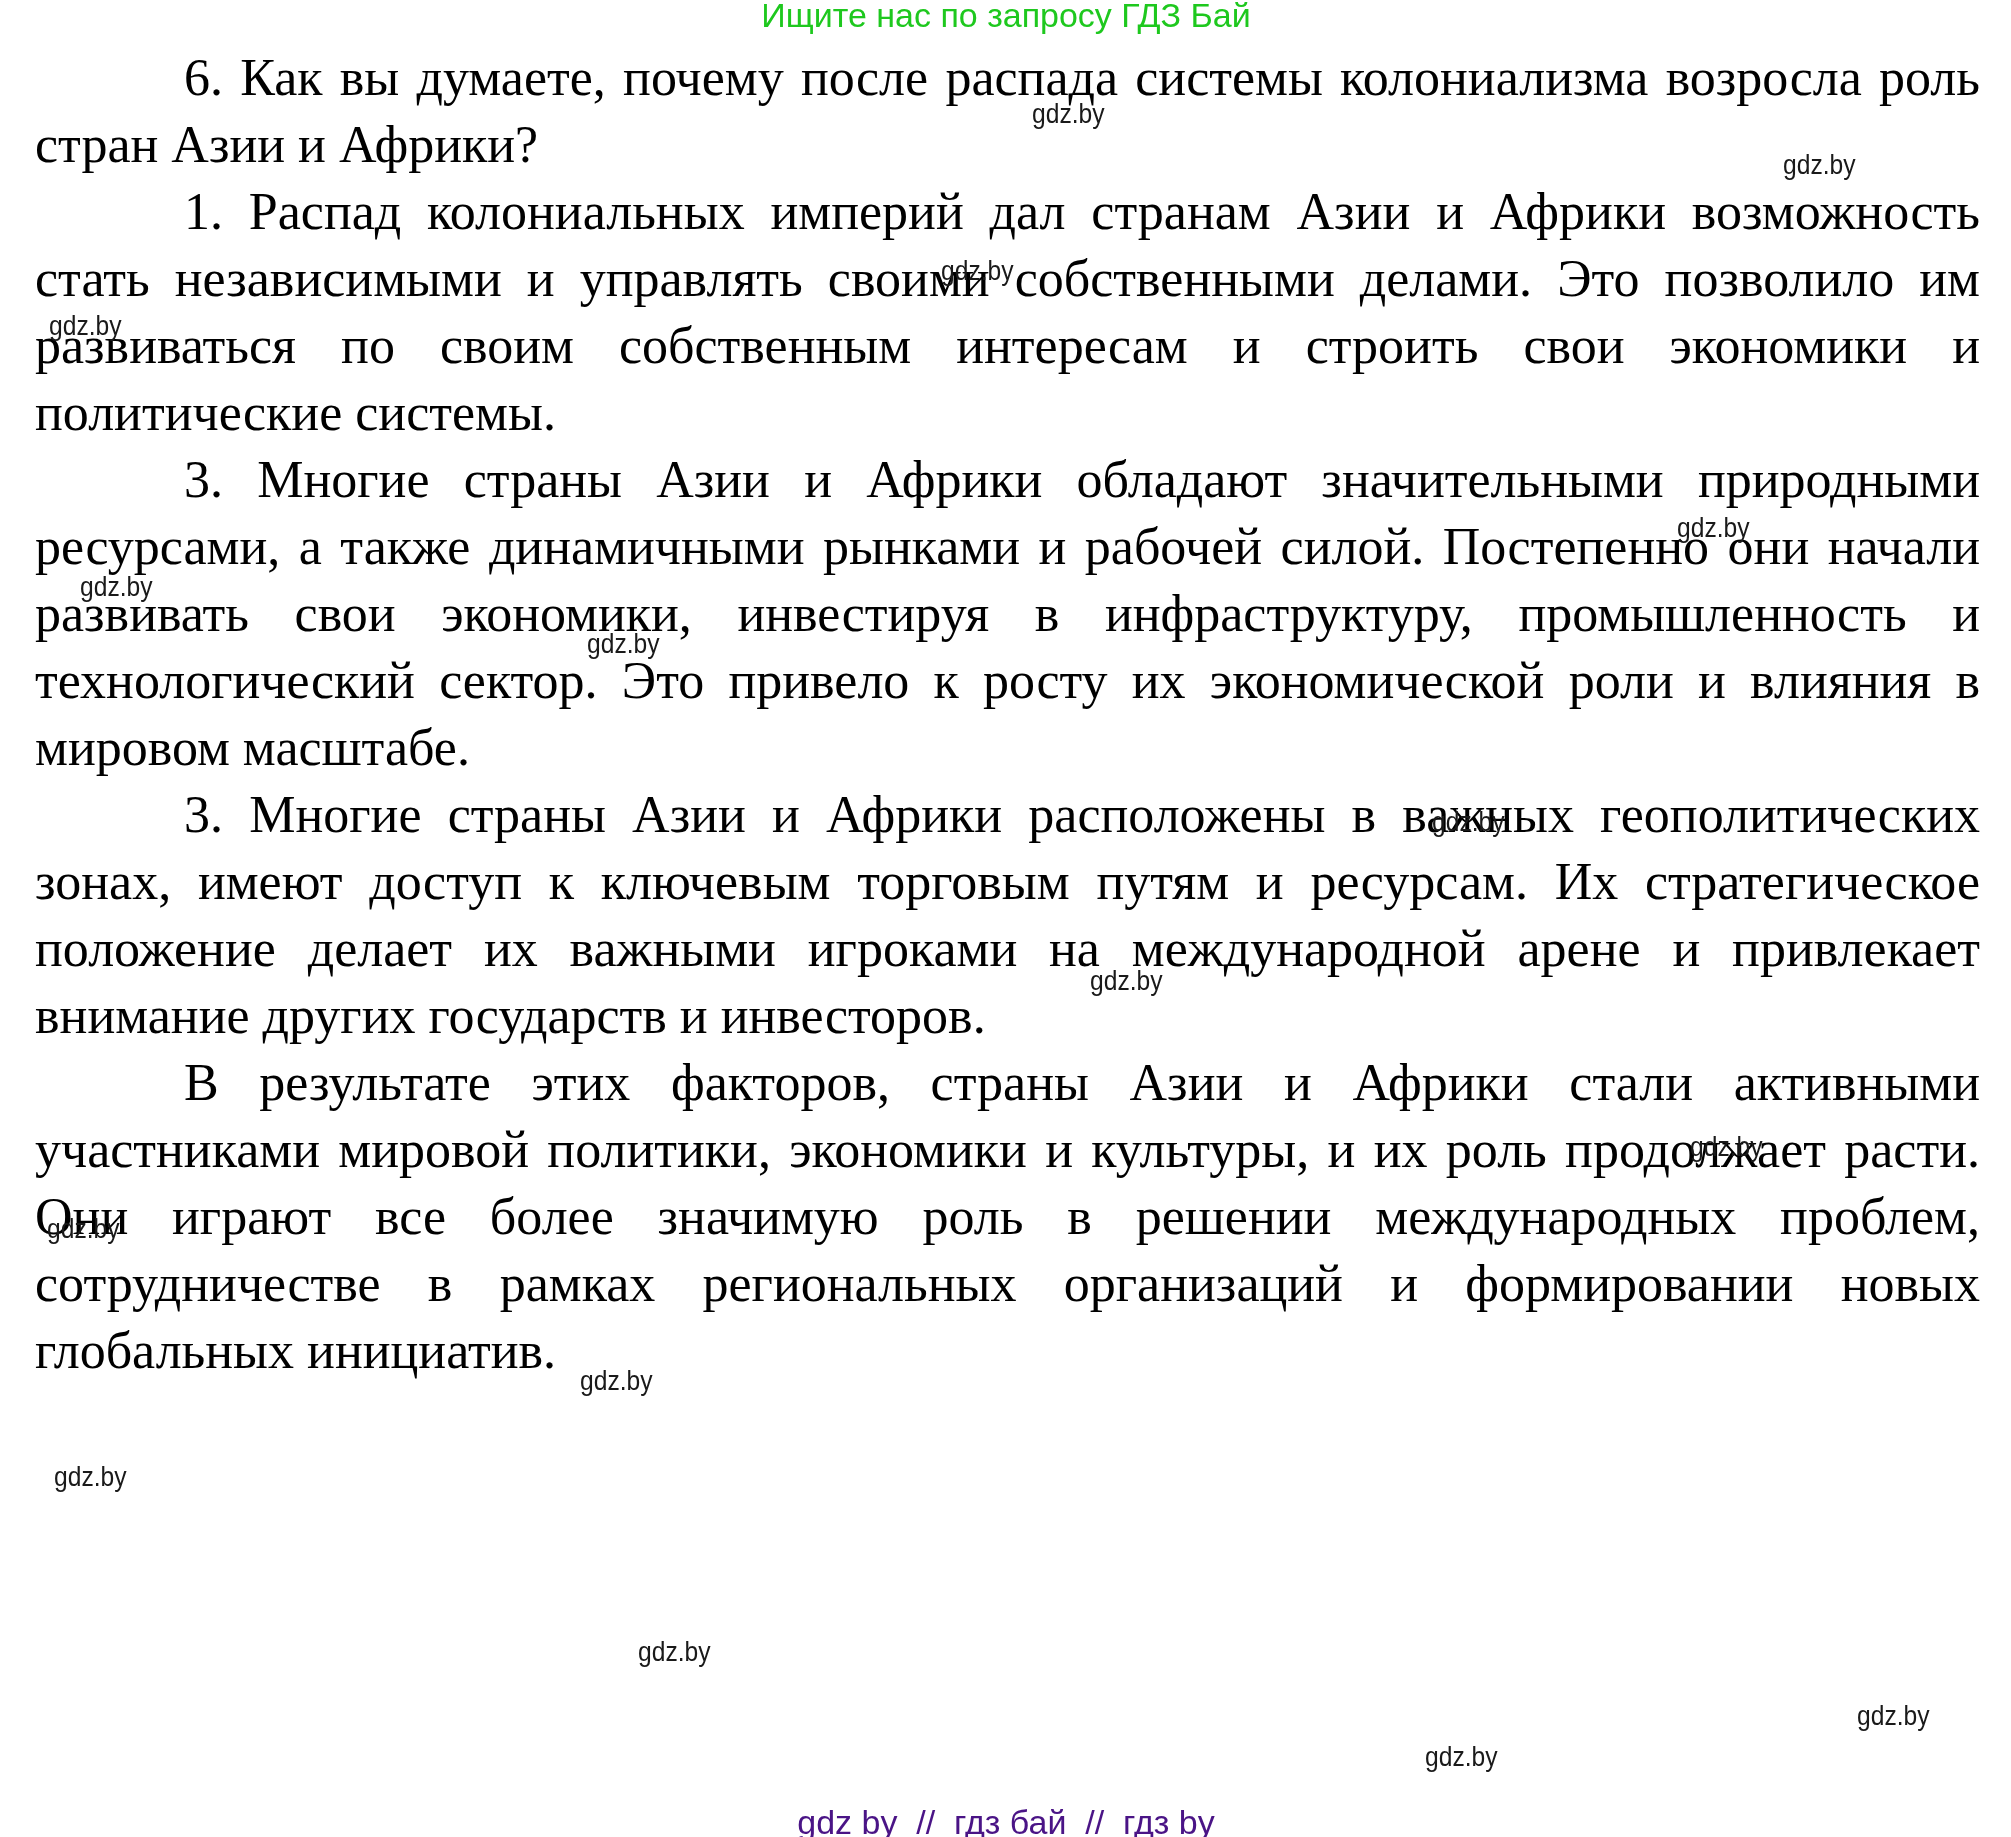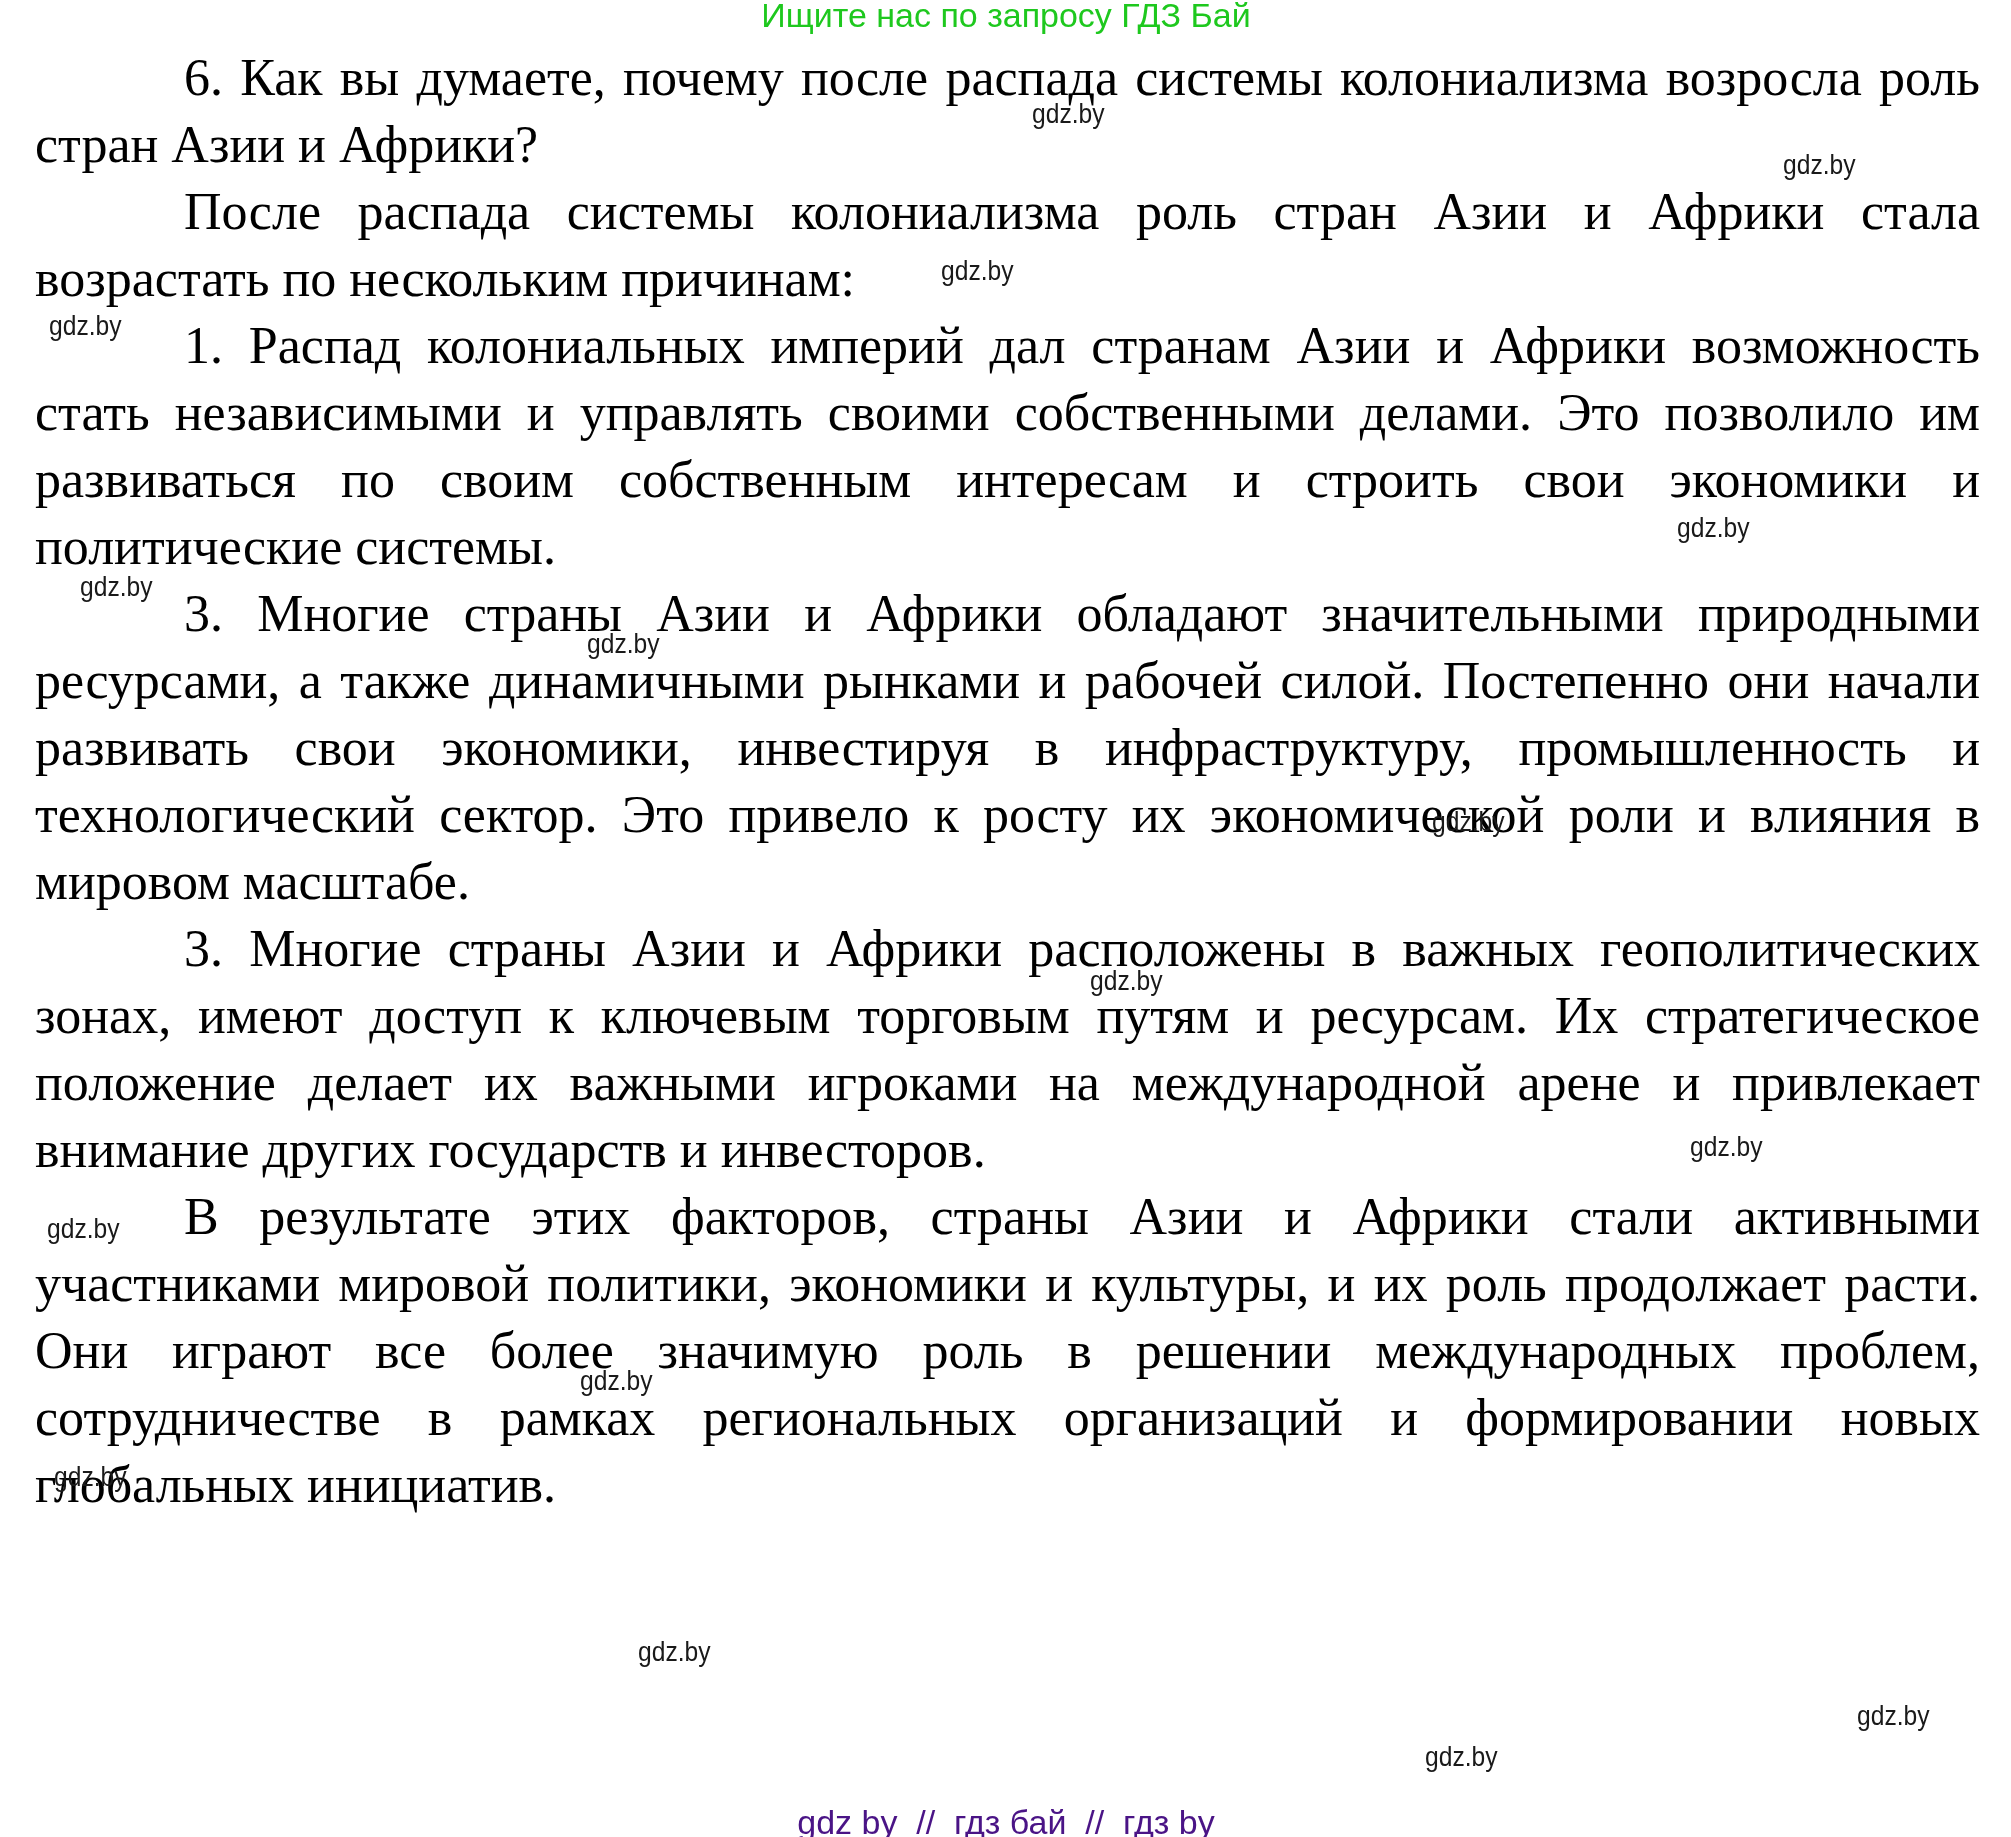--- a/index.html
+++ b/index.html
@@ -27,21 +27,20 @@
     white-space:pre;
   }
 </style>
 </head>
 <body>
 
 <div class="banner">Ищите нас по запросу ГДЗ Бай</div>
 
 <div class="page">
   <p class="indent">6. Как вы думаете, почему после распада системы колониализма возросла роль стран Азии и Африки?</p>
-  <p class="indent">После распада системы колониализма роль стран Азии и Африки стала возрастать по нескольким причинам:</p>
   <p class="indent">1. Распад колониальных империй дал странам Азии и Африки возможность стать независимыми и управлять своими собственными делами. Это позволило им развиваться по своим собственным интересам и строить свои экономики и политические системы.</p>
   <p class="indent">3. Многие страны Азии и Африки обладают значительными природными ресурсами, а также динамичными рынками и рабочей силой. Постепенно они начали развивать свои экономики, инвестируя в инфраструктуру, промышленность и технологический сектор. Это привело к росту их экономической роли и влияния в мировом масштабе.</p>
   <p class="indent">3. Многие страны Азии и Африки расположены в важных геополитических зонах, имеют доступ к ключевым торговым путям и ресурсам. Их стратегическое положение делает их важными игроками на международной арене и привлекает внимание других государств и инвесторов.</p>
   <p class="indent">В результате этих факторов, страны Азии и Африки стали активными участниками мировой политики, экономики и культуры, и их роль продолжает расти. Они играют все более значимую роль в решении международных проблем, сотрудничестве в рамках региональных организаций и формировании новых глобальных инициатив.</p>
 </div>
 
 <div id="watermarks">
     <div class="wm" style="left: 1032px; top: 100px;">gdz.by</div>
     <div class="wm" style="left: 1783px; top: 151px;">gdz.by</div>
     <div class="wm" style="left: 941px; top: 257px;">gdz.by</div>

